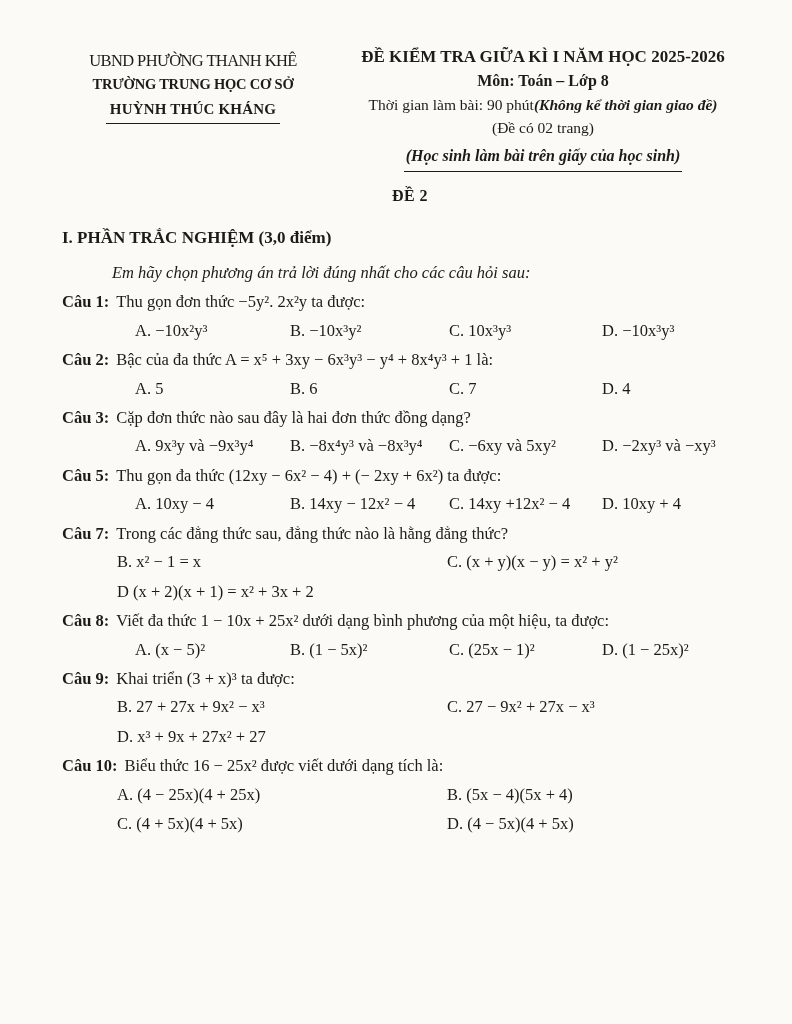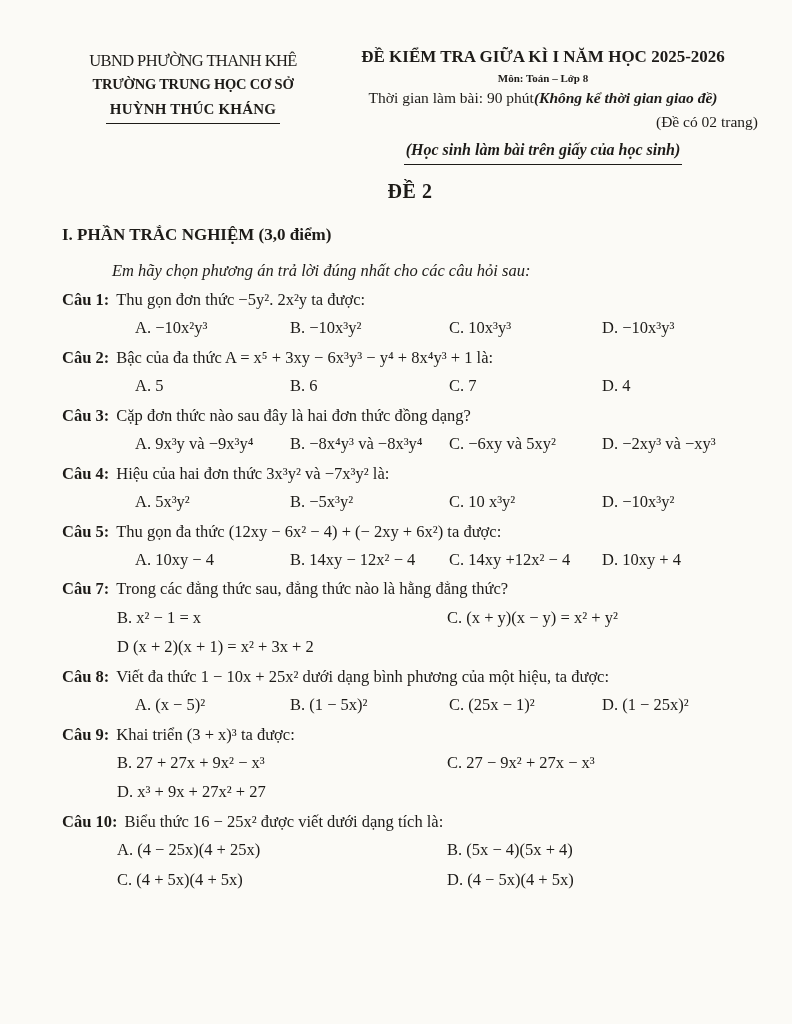--- a/index.html
+++ b/index.html
@@ -15,29 +15,29 @@
 
   .header { display:flex; align-items:flex-start; }
   .h-left { width:262px; text-align:center; flex:none; padding-top:4px; }
   .hl1 { font-size:16.5px; letter-spacing:-0.6px; white-space:nowrap; }
   .hl2 { font-size:14.5px; font-weight:bold; margin-top:4px; letter-spacing:-0.2px; white-space:nowrap; }
   .hl3-wrap { margin-top:4px; }
   .hl3 { font-size:15px; font-weight:bold; display:inline-block; border-bottom:1.8px solid var(--ink); padding:0 4px 3px 4px; letter-spacing:0.2px; }
 
   .h-right { flex:1; text-align:center; padding-left:4px; }
   .hr1 { font-size:17px; font-weight:bold; white-space:nowrap; }
-  .hr2 { font-size:11px; font-weight:bold; margin-top:3px; }
+  .hr2 { font-size:16px; font-weight:bold; margin-top:3px; }
   .hr3 { font-size:15.5px; margin-top:3px; white-space:nowrap; }
   .hr3 .note { font-weight:bold; font-style:italic; }
-  .hr4 { font-size:15.5px; margin-top:3px;text-align:right; }
+  .hr4 { font-size:15.5px; margin-top:3px; }
   .hr5-wrap { margin-top:7px; }
   .hr5 { font-size:16px; font-weight:bold; font-style:italic; display:inline-block; border-bottom:1.6px solid var(--ink); padding:0 2px 4px 2px; }
 
   .exam-code-row { text-align:center; margin-top:13px; }
-  .exam-code { font-weight:bold; font-size:20px; letter-spacing:0.5px; }
+  .exam-code { font-weight:bold; font-size:16px; letter-spacing:0.5px; }
 
   .section-title { font-weight:bold; font-size:17px; margin-top:20px; }
   .instruction { font-style:italic; margin:13px 0 6px 50px; }
 
   .q { margin:0; }
   .q-line { margin-top:8px; }
   .q-label { font-weight:bold; margin-right:7px; }
   .opts { margin:7px 0 3px 73px; display:grid; white-space:nowrap; }
   .opts4 { grid-template-columns:155px 159px 153px auto; }
   .opts2 { margin-left:55px; grid-template-columns:330px auto; row-gap:8px; }
@@ -104,31 +104,20 @@
       <span class="q-label">Câu 3:</span><span>Cặp đơn thức nào sau đây là hai đơn thức đồng dạng?</span>
     </div>
     <div class="opts opts4">
       <span class="opt">A. 9x³y và −9x³y⁴</span>
       <span class="opt">B. −8x⁴y³ và −8x³y⁴</span>
       <span class="opt">C. −6xy và 5xy²</span>
       <span class="opt">D. −2xy³ và −xy³</span>
     </div>
   </div>
 
-  <div class="q">
-    <div class="q-line">
-      <span class="q-label">Câu 4:</span><span>Hiệu của hai đơn thức 3x³y² và −7x³y² là:</span>
-    </div>
-    <div class="opts opts4">
-      <span class="opt">A. 5x³y²</span>
-      <span class="opt">B. −5x³y²</span>
-      <span class="opt">C. 10 x³y²</span>
-      <span class="opt">D. −10x³y²</span>
-    </div>
-  </div>
 
   <div class="q">
     <div class="q-line">
       <span class="q-label">Câu 5:</span><span>Thu gọn đa thức (12xy − 6x² − 4) + (− 2xy + 6x²) ta được:</span>
     </div>
     <div class="opts opts4">
       <span class="opt">A. 10xy − 4</span>
       <span class="opt">B. 14xy − 12x² − 4</span>
       <span class="opt">C. 14xy +12x² − 4</span>
       <span class="opt">D. 10xy + 4</span>

